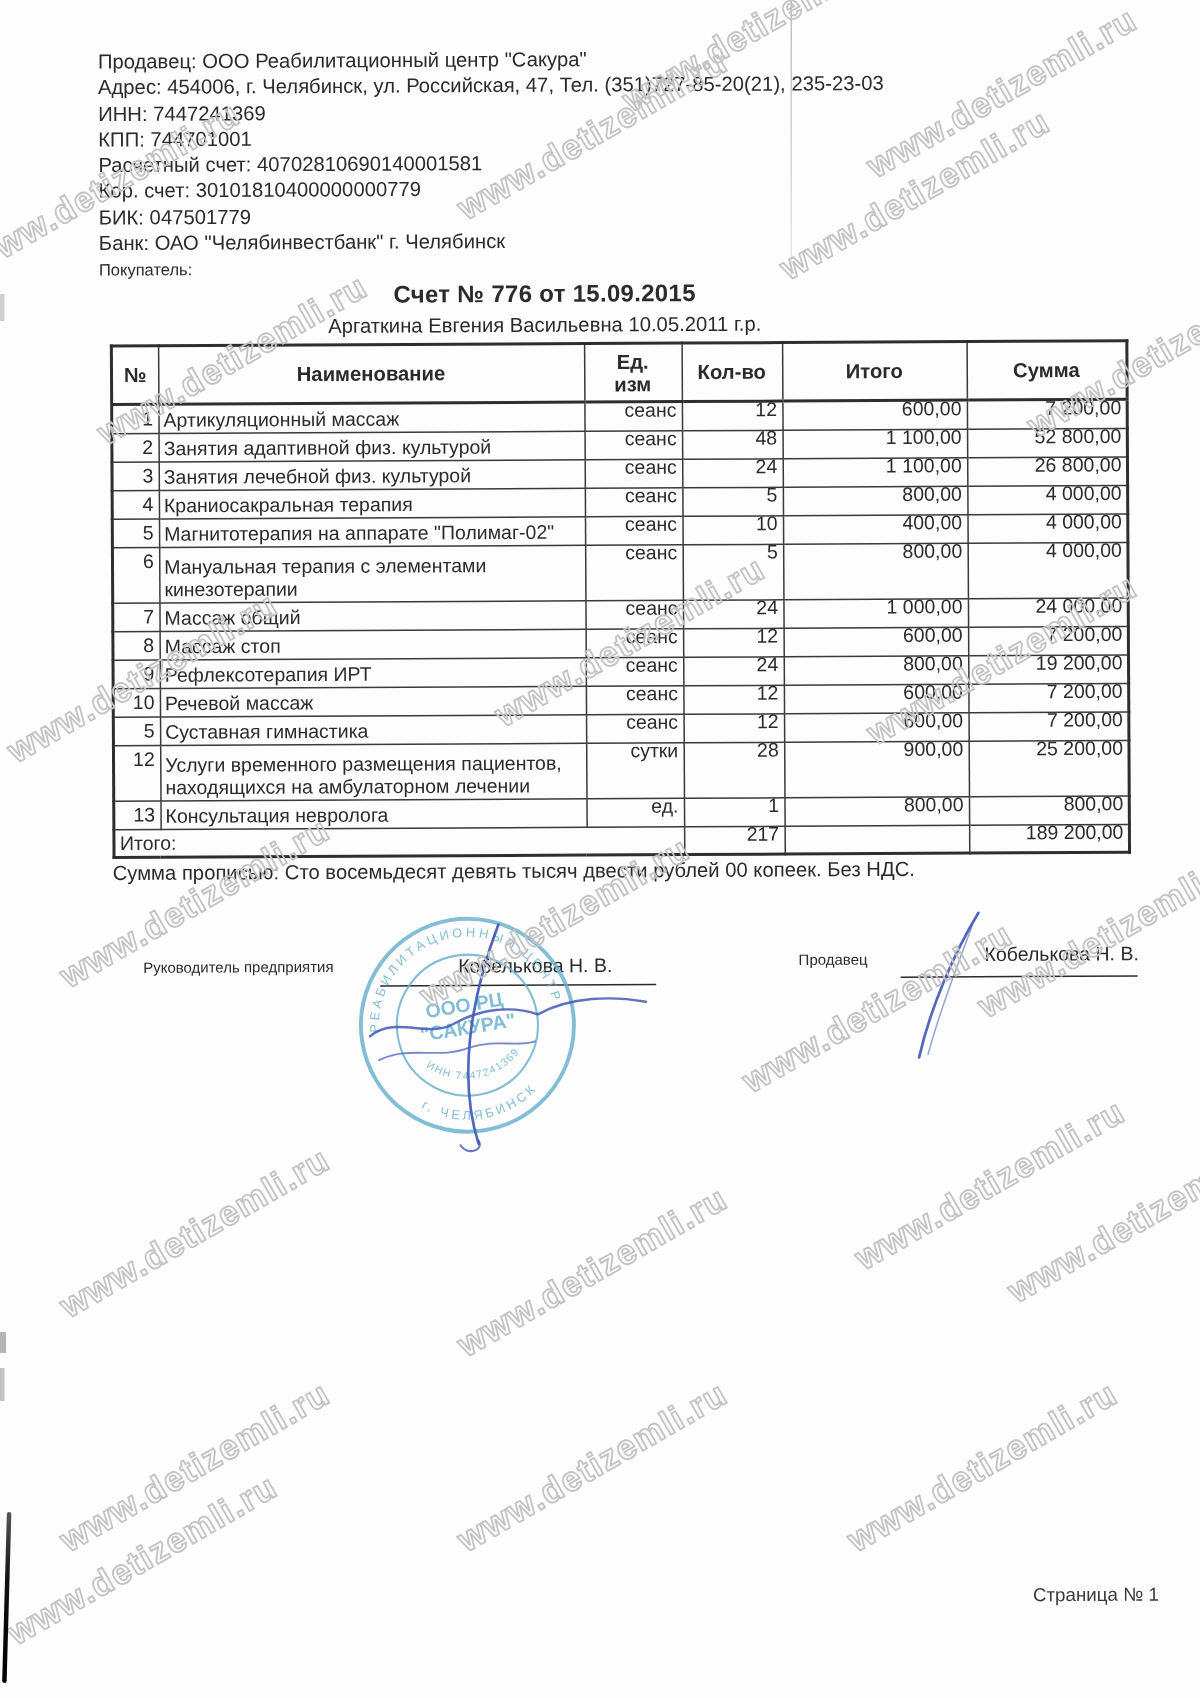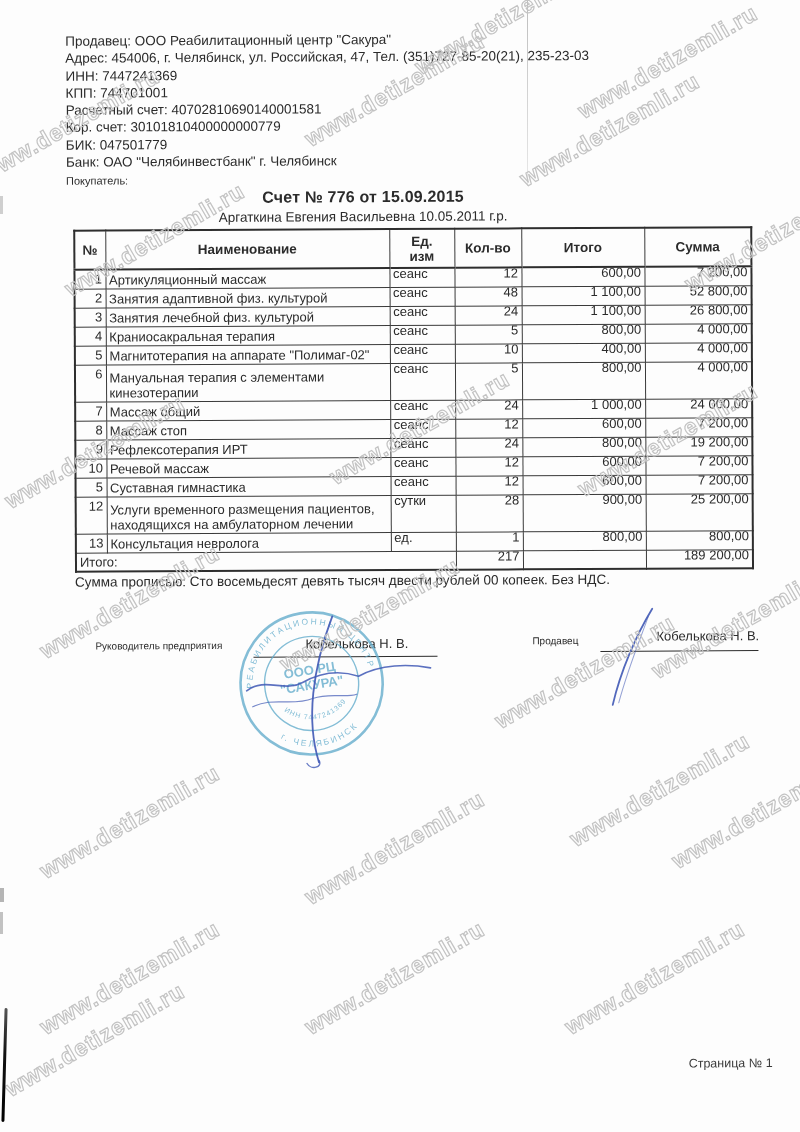--- a/index.html
+++ b/index.html
@@ -25,21 +25,21 @@
     border:1px solid #3a3a3a; font-size:13px; padding:1px 3px;
     overflow:visible; line-height:15px;
   }
   table.inv th{
     font-weight:bold; text-align:center; vertical-align:middle;
     height:35px; font-size:13.5px; border-bottom:2px solid #2e2e2e;
   }
   tr.single{height:19px;} tr.double{height:37px;} tr.totalrow{height:18px;}
   td.c-num{text-align:right; vertical-align:top; padding-top:3px;}
   td.c-name{text-align:left; vertical-align:bottom;}
-  td.c-unit{text-align:left; vertical-align:top;}
+  td.c-unit{text-align:right; vertical-align:top;}
   td.c-qty, td.c-price, td.c-sum{text-align:right; vertical-align:top;}
   td.c-total-label{text-align:left; vertical-align:bottom; padding-left:38px;}
   .v{position:relative; top:-4px; display:inline-block;}
 
   .words{position:absolute; left:75px; top:573px; font-size:13.5px;}
 
   .sig-label{position:absolute; font-size:10px;}
   .sig-name{position:absolute; font-size:13px;}
   .sig-line{position:absolute; border-bottom:1.6px solid #2b2b2b; height:0;}
 

